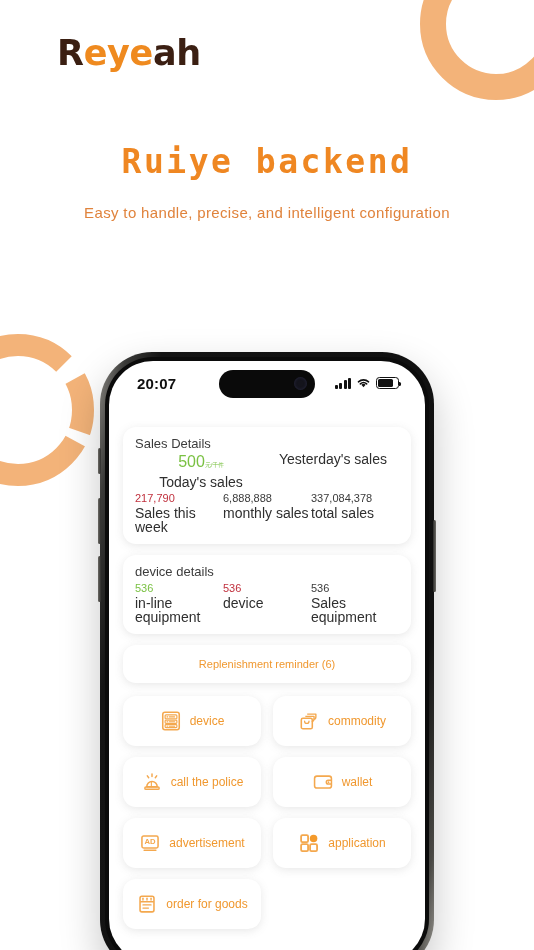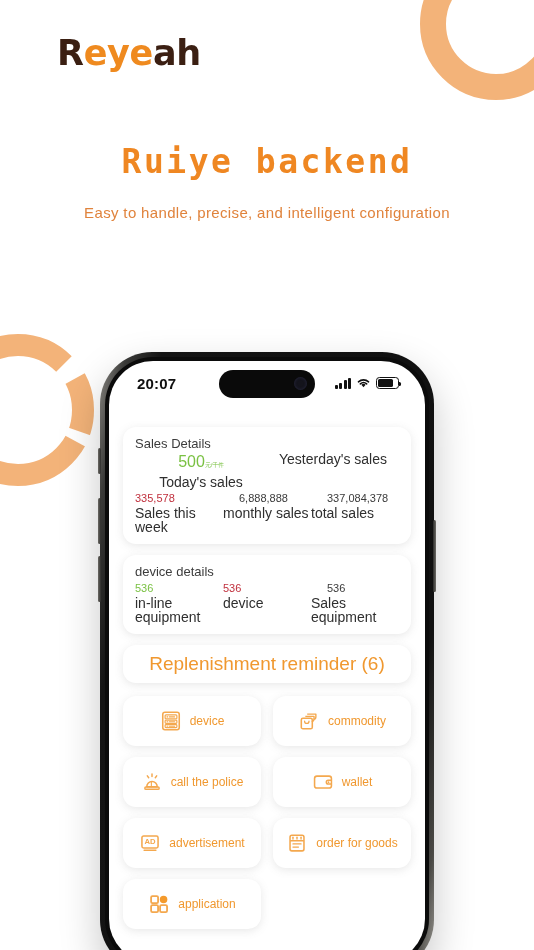--- a/index.html
+++ b/index.html
@@ -230,34 +230,34 @@
     letter-spacing: -0.2px;
   }
   .stat .lbl {
     font-size: 14px;
     color: #2f2f2f;
     line-height: 14px;
   }
   .v-green  { color: #7ac143; }
   .v-orange { color: #f5a04a; }
   .v-red    { color: #c0303d; }
-  .v-dark   { color: #3a3a3a; margin-left: 16px; }
+  .v-dark   { color: #3a3a3a; }
 
   .row2 { display: flex; justify-content: space-between; margin-top: 2px; }
   .row2 .stat { flex: 1; }
 
   .notice {
     background: #ffffff;
     border-radius: 13px;
     box-shadow: 0 2px 9px rgba(120,120,120,0.17);
     height: 38px;
     display: flex;
     align-items: center;
     justify-content: center;
-    font-size: 19px;
+    font-size: 11px;
     color: #f0982f;
     margin-bottom: 13px;
   }
 
   .grid {
     display: flex;
     flex-wrap: wrap;
     gap: 11px 12px;
   }
   .tile {
@@ -335,21 +335,21 @@
             <div class="stat">
               <div class="val v-green"><span>500</span><span class="unit">元/千件</span></div>
               <div class="lbl">Today's sales</div>
             </div>
             <div class="stat">
               <div class="lbl">Yesterday's sales</div>
             </div>
           </div>
           <div class="row2">
             <div class="stat">
-              <div class="val v-red" style="font-size:11px;line-height:15px">335,578</div>
+              <div class="val v-red" style="font-size:11px;line-height:15px">217,790</div>
               <div class="lbl">Sales this week</div>
             </div>
             <div class="stat">
               <div class="val v-dark" style="font-size:11px;line-height:15px">6,888,888</div>
               <div class="lbl">monthly sales</div>
             </div>
             <div class="stat">
               <div class="val v-dark" style="font-size:11px;line-height:15px">337,084,378</div>
               <div class="lbl">total sales</div>
             </div>
@@ -431,38 +431,38 @@
             <svg width="22" height="22" viewBox="0 0 24 24">
               <rect x="3.2" y="4.4" width="17.6" height="13" rx="1.8" fill="none" stroke="#f4a84e" stroke-width="1.7"></rect>
               <text x="12" y="13.6" text-anchor="middle" font-size="8.4" font-weight="700" fill="#f4a84e" font-family="'Liberation Sans', sans-serif">AD</text>
               <line x1="5.6" y1="20" x2="18.4" y2="20" stroke="#f4a84e" stroke-width="1.6" stroke-linecap="round"></line>
             </svg>
             <span class="tl-label">advertisement</span>
           </div>
 
           <div class="tile">
             <svg width="22" height="22" viewBox="0 0 24 24">
+              <rect x="3.4" y="3.4" width="7.6" height="7.6" rx="1.4" fill="none" stroke="#f4a84e" stroke-width="2"></rect>
+              <circle cx="17" cy="7.2" r="4.1" fill="#f49a2c"></circle>
+              <rect x="3.4" y="13.2" width="7.6" height="7.6" rx="1.4" fill="none" stroke="#f4a84e" stroke-width="2"></rect>
+              <rect x="13.2" y="13.2" width="7.6" height="7.6" rx="1.4" fill="none" stroke="#f4a84e" stroke-width="2"></rect>
+            </svg>
+            <span class="tl-label">application</span>
+          </div>
+
+          <div class="tile">
+            <svg width="22" height="22" viewBox="0 0 24 24">
               <rect x="4.4" y="3.6" width="15.2" height="17" rx="2" fill="none" stroke="#f4a84e" stroke-width="1.7"></rect>
               <line x1="7.6" y1="5.6" x2="7.6" y2="7.6" stroke="#f4a84e" stroke-width="1.5" stroke-linecap="round"></line>
               <line x1="12" y1="5.6" x2="12" y2="7.6" stroke="#f4a84e" stroke-width="1.5" stroke-linecap="round"></line>
               <line x1="16.4" y1="5.6" x2="16.4" y2="7.6" stroke="#f4a84e" stroke-width="1.5" stroke-linecap="round"></line>
               <line x1="4.6" y1="9.6" x2="19.4" y2="9.6" stroke="#f4a84e" stroke-width="1.5"></line>
               <line x1="7.6" y1="13" x2="16.4" y2="13" stroke="#f4a84e" stroke-width="1.4" stroke-linecap="round"></line>
               <line x1="7.6" y1="16.4" x2="13.6" y2="16.4" stroke="#f4a84e" stroke-width="1.4" stroke-linecap="round"></line>
             </svg>
             <span class="tl-label">order for goods</span>
           </div>
 
-          <div class="tile">
-            <svg width="22" height="22" viewBox="0 0 24 24">
-              <rect x="3.4" y="3.4" width="7.6" height="7.6" rx="1.4" fill="none" stroke="#f4a84e" stroke-width="2"></rect>
-              <circle cx="17" cy="7.2" r="4.1" fill="#f49a2c"></circle>
-              <rect x="3.4" y="13.2" width="7.6" height="7.6" rx="1.4" fill="none" stroke="#f4a84e" stroke-width="2"></rect>
-              <rect x="13.2" y="13.2" width="7.6" height="7.6" rx="1.4" fill="none" stroke="#f4a84e" stroke-width="2"></rect>
-            </svg>
-            <span class="tl-label">application</span>
-          </div>
-
         </div>
       </div>
     </div>
   </div>
 </div>
 
 </body></html>

